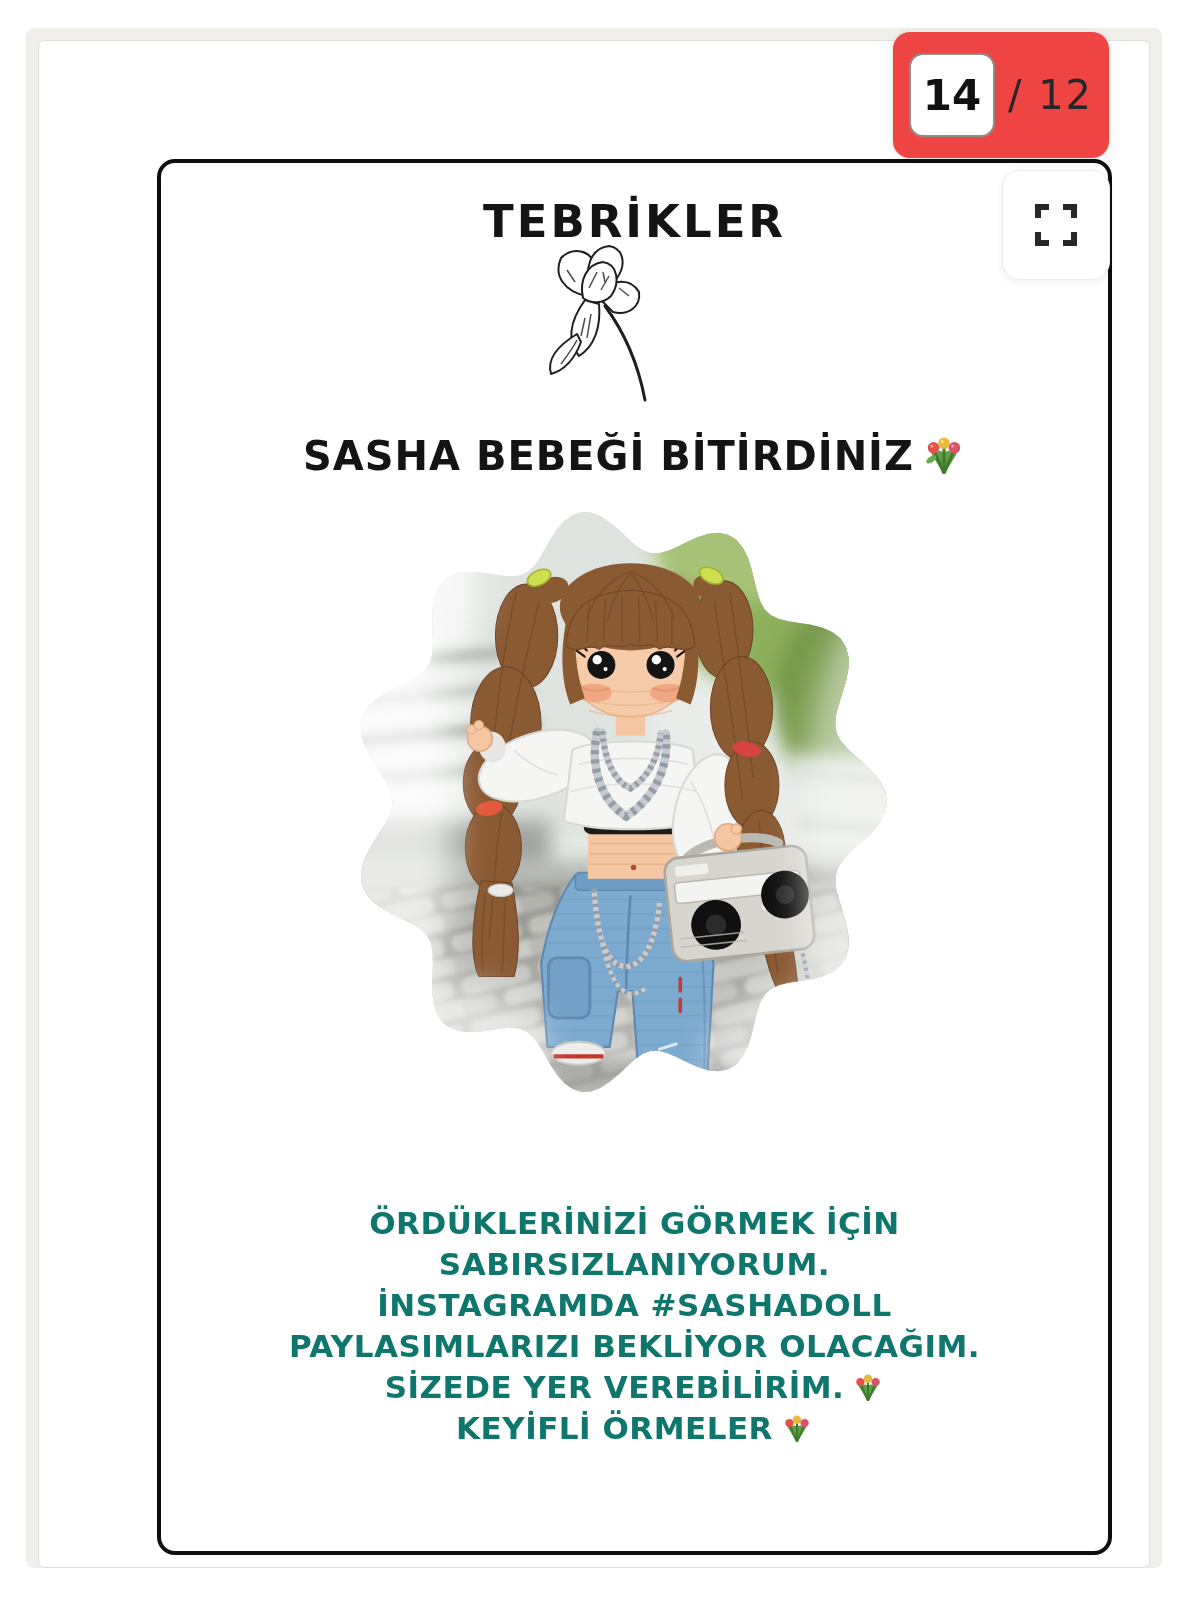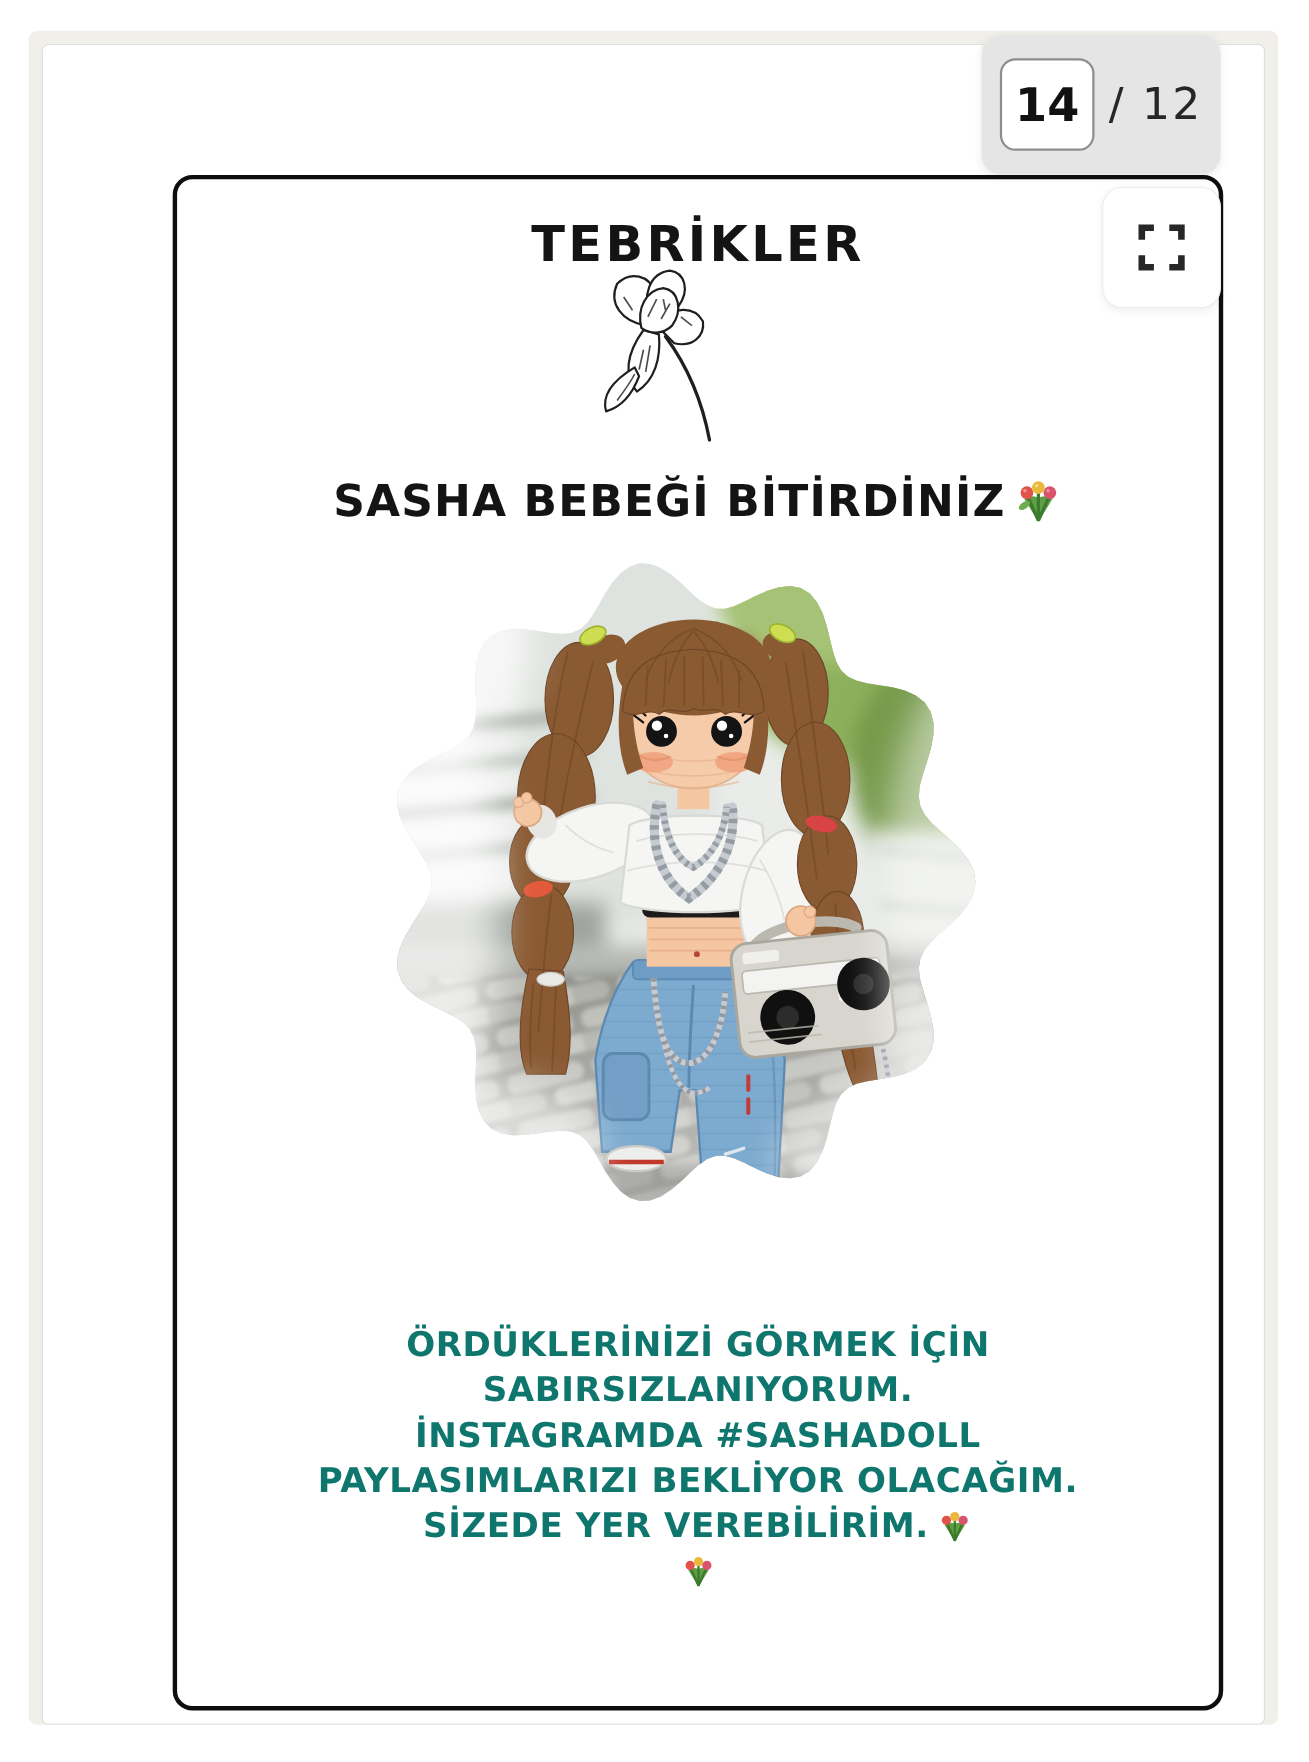--- a/index.html
+++ b/index.html
@@ -24,21 +24,21 @@
   .doc-subtitle{position:absolute;top:270px;left:0;width:100%;display:flex;align-items:center;justify-content:center;gap:8px;}
   .doc-subtitle .sub-text{font-size:40px;font-weight:700;letter-spacing:1px;color:#141414;white-space:nowrap;}
 
   .photo{position:absolute;left:187px;top:346px;width:542px;height:586px;}
 
   .body-block{position:absolute;top:1040px;left:0;width:100%;text-align:right;color:#0f766e;}
   .body-line{height:41px;line-height:41px;font-size:31px;font-weight:700;letter-spacing:.5px;
     display:flex;align-items:center;justify-content:center;gap:8px;white-space:nowrap;}
 
   
-  .pager{position:absolute;left:892px;top:31px;width:216px;height:126px;background:#e5e5e5;
+  .pager{position:absolute;left:892px;top:31px;width:216px;height:126px;background:#ef4444;
     border:1px solid #ebebe8;border-radius:18px;box-shadow:0 2px 8px rgba(0,0,0,.07);
     display:flex;align-items:center;justify-content:center;gap:13px;z-index:6;}
   .pager-box{width:86px;height:84px;border:2.5px solid #8d8d8d;border-radius:14px;box-sizing:border-box;
     display:flex;align-items:center;justify-content:center;font-size:42px;font-weight:700;color:#111;background:#fff;}
   .pager-of{font-size:40px;font-weight:400;color:#262626;letter-spacing:2px;}
 
   
   .fs-btn{position:absolute;left:1002px;top:170px;width:106px;height:108px;background:#ffffff;
     border:1px solid #ececea;border-radius:18px;box-shadow:0 2px 8px rgba(0,0,0,.07);
     display:flex;align-items:center;justify-content:center;z-index:6;cursor:pointer;}
@@ -357,20 +357,21 @@
               <path d="M19,34 L11,16"></path>
               <path d="M19,34 L19,12"></path>
               <path d="M19,34 L27,16"></path>
             </g>
           <circle cx="10" cy="12" r="5" fill="#e0524a"></circle>
             <circle cx="19" cy="8" r="5" fill="#e9b93c"></circle>
             <circle cx="28" cy="12" r="5" fill="#d9536b"></circle>
         </svg>
       </div>
       <div class="body-line">
+        <span>KEYİFLİ ÖRMELER</span>
         <svg width="32" height="32" viewBox="0 0 38 38">
           <path d="M19,35 L8,17 Q14,13 19,16 Q24,13 30,17 Z" fill="#5f9e45"></path>
           <g stroke="#3c7a2e" stroke-width="2.5">
               <path d="M19,34 L11,16"></path>
               <path d="M19,34 L19,12"></path>
               <path d="M19,34 L27,16"></path>
             </g>
           <circle cx="10" cy="12" r="5" fill="#e0524a"></circle>
             <circle cx="19" cy="8" r="5" fill="#e9b93c"></circle>
             <circle cx="28" cy="12" r="5" fill="#d9536b"></circle>

